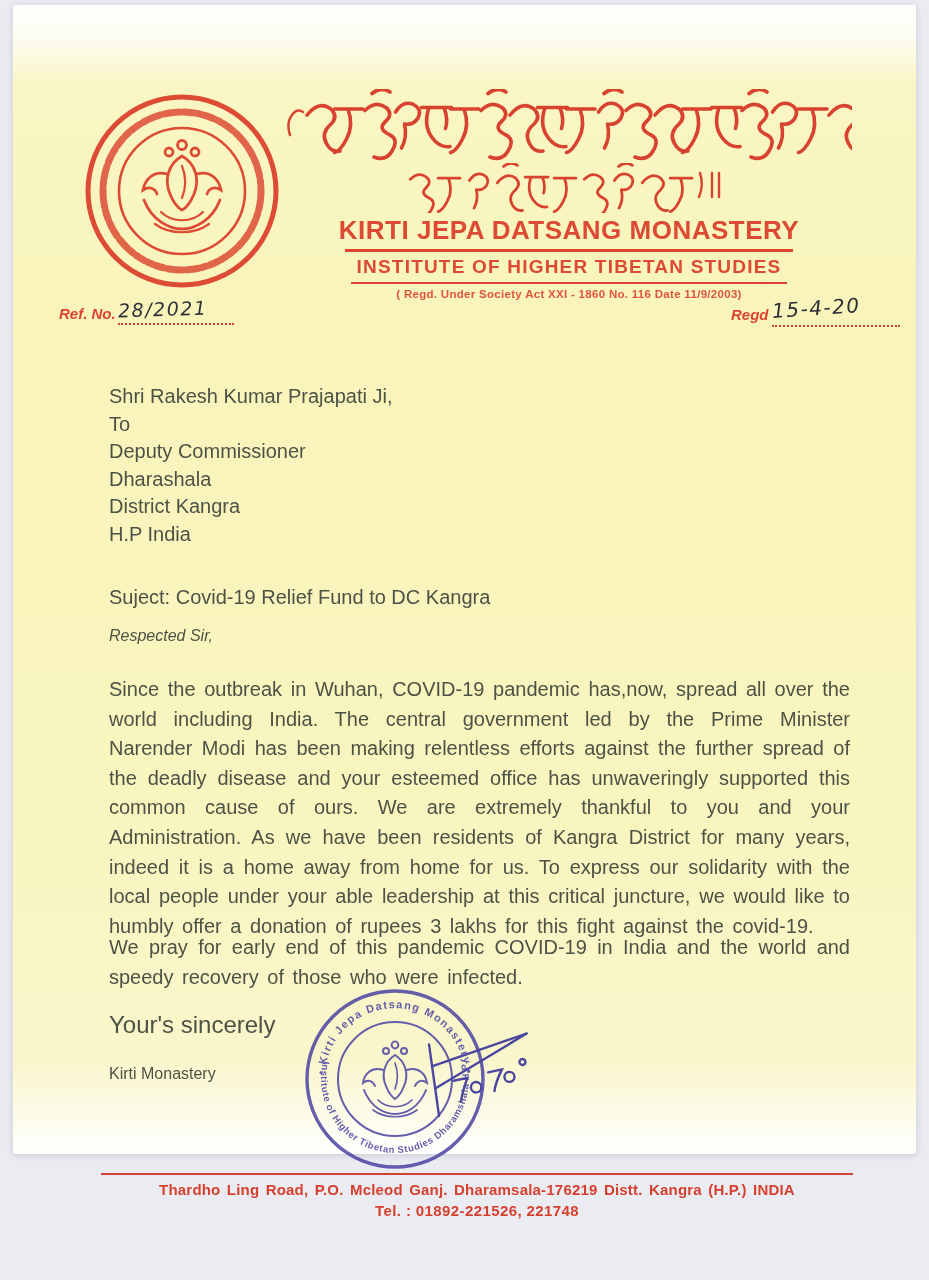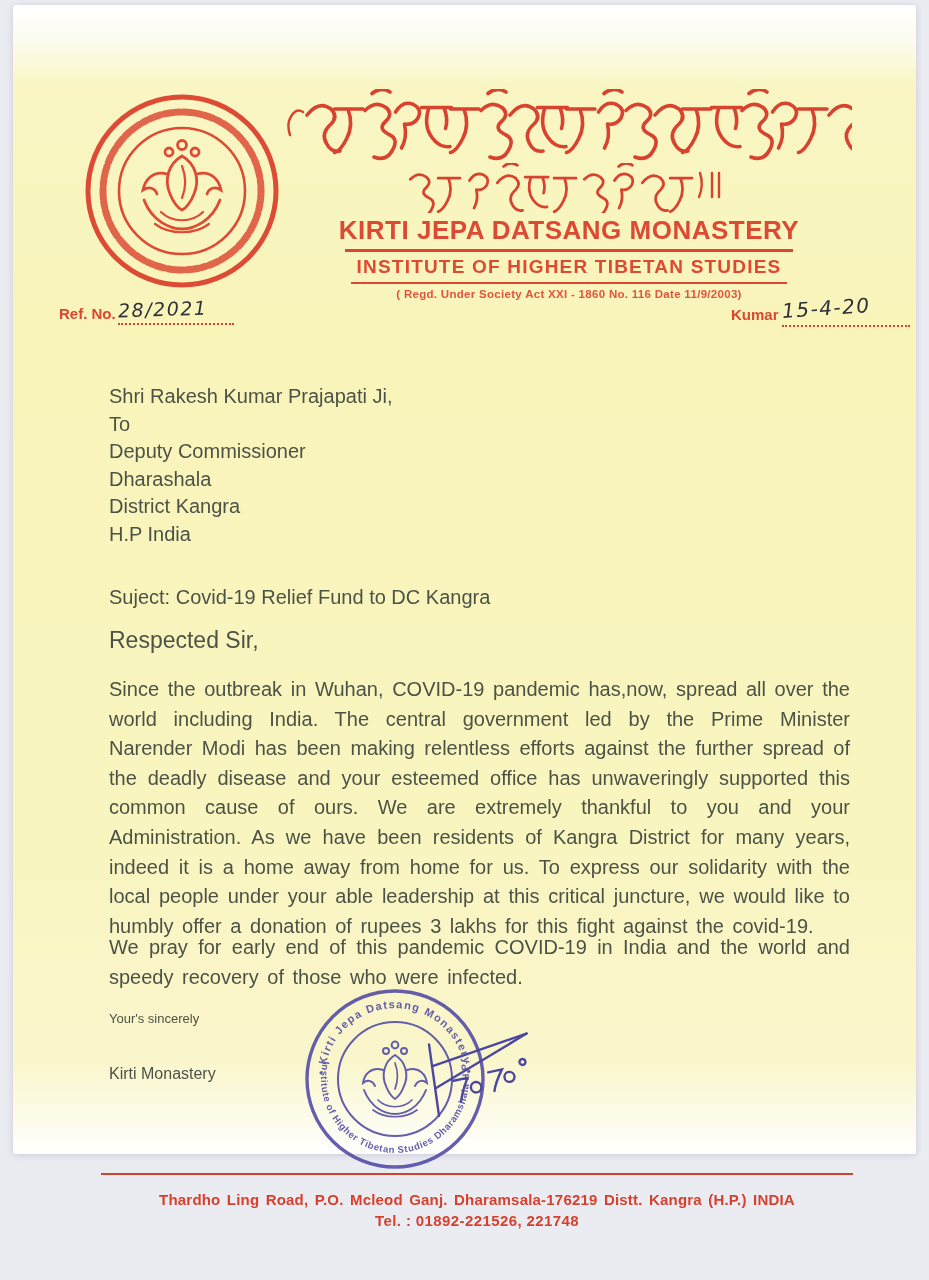--- a/index.html
+++ b/index.html
@@ -11,21 +11,21 @@
   }
   .paper {
     position:absolute; left:13px; top:5px; width:903px; height:1149px;
     background:linear-gradient(180deg,
       #ffffff 0%, #fdfcf0 3%, #f9f6c4 7%, #f8f4ba 28%,
       #f9f5bf 72%, #faf6cc 92%, #fdfcee 97.5%, #ffffff 100%);
     border-radius:3px;
     box-shadow:0 1px 6px rgba(60,60,85,.20);
   }
   .abs { position:absolute; }
-  .red { color:#dc452f; }
+  .red { color:#dc452f;font-style:italic; }
   .bold { font-weight:bold; }
 
   
   .header-right { left:262px; top:84px; width:588px; text-align:center; }
   .tib-svg { display:block; margin:0 auto; }
   .title-main { font-size:26px; font-weight:bold; color:#dd4a33; letter-spacing:.5px; margin-top:2px; }
   .title-rule1 { border-bottom:3px solid #dc452f; width:448px; margin:3px auto 4px; height:0; }
   .title-sub  { font-size:19px; font-weight:bold; color:#dd4a33; letter-spacing:1.2px; }
   .title-rule2 { border-bottom:2.5px solid #dc452f; width:436px; margin:4px auto 4px; height:0; }
   .regd { font-size:11.5px; font-weight:bold; color:#e0553d; letter-spacing:.3px; }
@@ -42,34 +42,34 @@
   }
   .ref-value { min-width:116px; margin-left:2px; }
   .ref-value .hand { font-size:19px; top:-3px; transform:rotate(-2deg); }
   .dated-value { min-width:128px; margin-left:3px; }
   .dated-value .hand { font-size:20px; top:-5px; transform:rotate(-4deg); }
 
   
   .ink { color:#4d5246; }
   .recipient { left:96px; top:378px; font-size:20px; line-height:27.6px; }
   .subject   { left:96px; top:581px; font-size:20px; }
-  .salutation{ left:96px; top:622px; font-size:23px; }
+  .salutation{ left:96px; top:622px; font-size:16px;font-style:italic; }
   .para { font-size:20px; line-height:29.6px; text-align:justify; word-spacing:3px; width:741px; }
   .para1 { left:96px; top:670px; }
   .para2 { left:96px; top:928px; }
-  .valediction { left:96px; top:1006px; font-size:13px; }
+  .valediction { left:96px; top:1006px; font-size:24px; }
   .signatory   { left:96px; top:1060px; font-size:16px; }
 
   .stamp-svg { left:288px; top:980px; opacity:.9; }
   .sig-svg   { left:396px; top:1016px; }
 
   
   .footer {
     left:88px; top:1168px; width:752px;
-    border-top:2.5px solid #cf4331; padding-top:16px;
+    border-top:2.5px solid #cf4331; padding-top:6px;
     text-align:center;
   }
   .footer-line1 { font-size:15px; font-weight:bold; color:#d6402e; letter-spacing:.2px; word-spacing:2px; }
   .footer-line2 { font-size:15px; font-weight:bold; color:#d6402e; margin-top:4px; letter-spacing:.4px; }
 </style>
 </head>
 <body>
 
 <svg width="0" height="0" style="position:absolute" aria-hidden="true">
   <defs>
@@ -158,21 +158,21 @@
     <div class="title-sub">INSTITUTE OF HIGHER TIBETAN STUDIES</div>
     <div class="title-rule2"></div>
     <div class="regd">( Regd. Under Society Act XXI - 1860 No. 116 Date 11/9/2003)</div>
   </div>
 
   <div class="abs ref-group" style="left:46px; top:296px">
     <span class="red bold">Ref. No.</span><span class="dotline ref-value"><span class="hand">28/2021</span></span>
   </div>
 
   <div class="abs dated-group" style="left:718px; top:296px">
-    <span class="red bold">Kumar</span><span class="dotline dated-value"><span class="hand">15-4-20</span></span>
+    <span class="red bold">Regd</span><span class="dotline dated-value"><span class="hand">15-4-20</span></span>
   </div>
 
   <div class="abs recipient ink">
     <div>Shri Rakesh Kumar Prajapati Ji,</div>
     <div>To</div>
     <div>Deputy Commissioner</div>
     <div>Dharashala</div>
     <div>District Kangra</div>
     <div>H.P India</div>
   </div>

